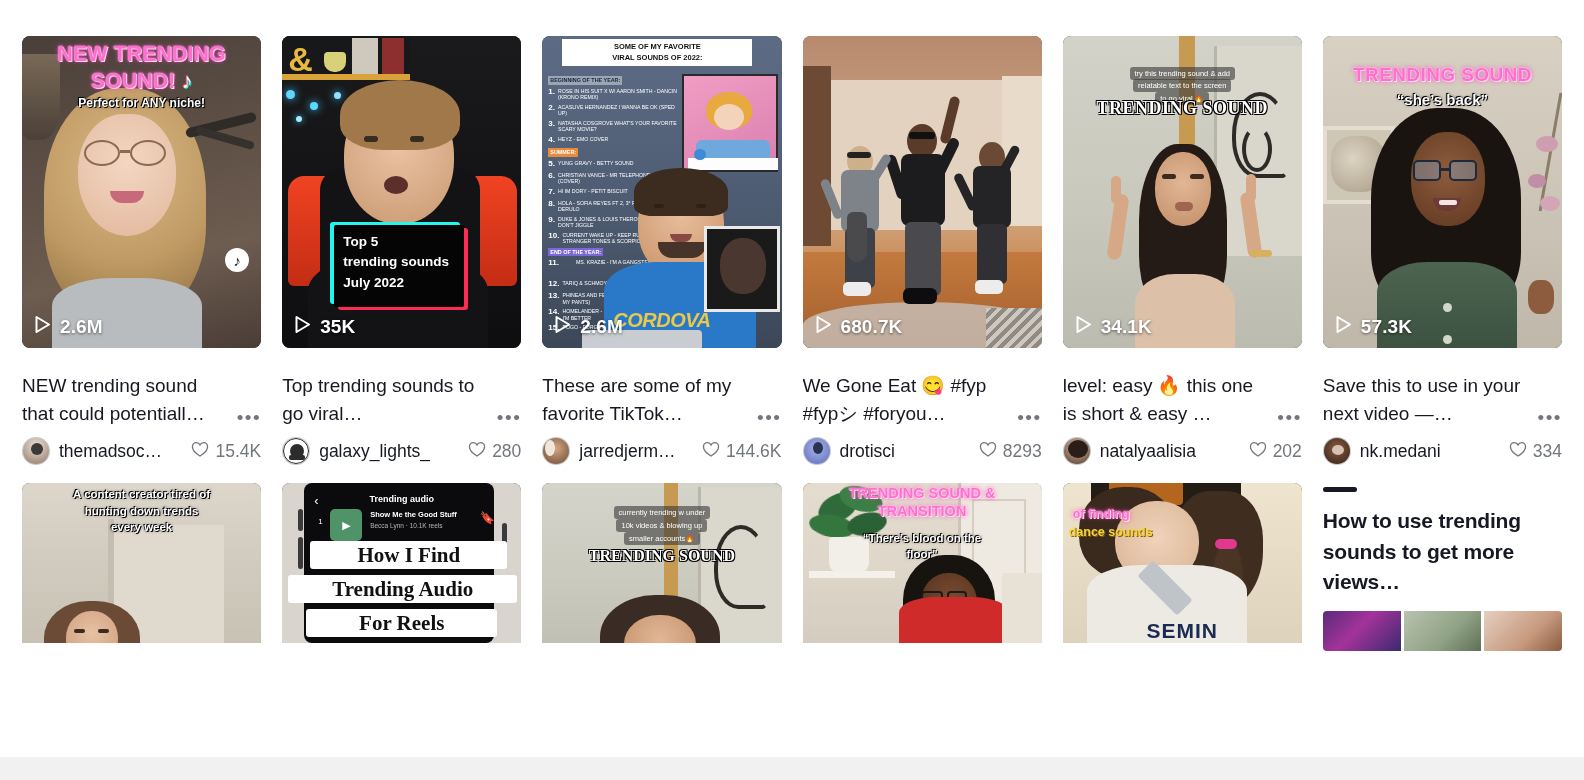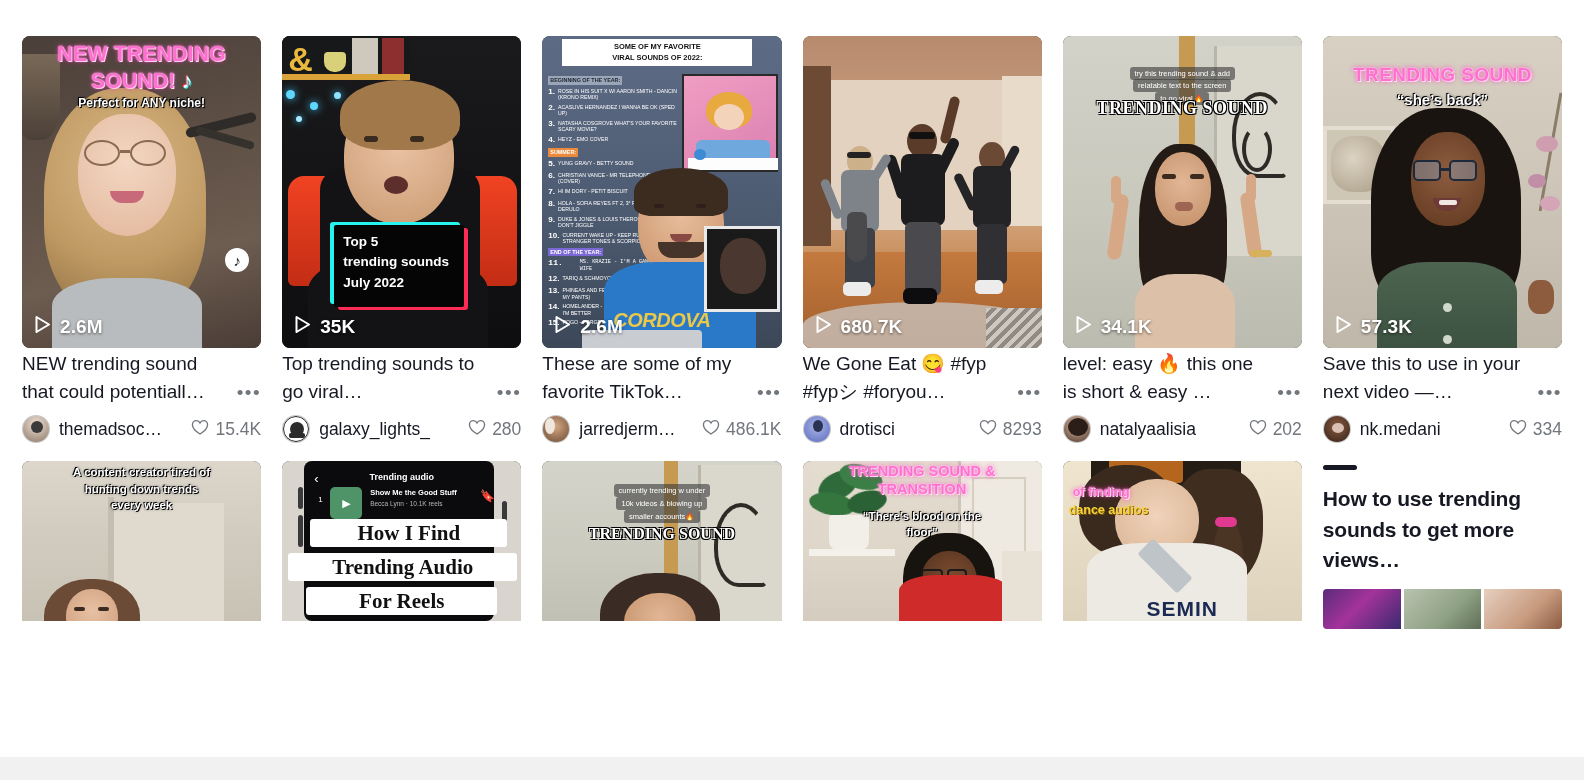--- a/index.html
+++ b/index.html
@@ -113,23 +113,23 @@
   }
 
   .play-count {
     color: #ffffff;
     font-size: 19px;
     font-weight: 700;
     letter-spacing: 0.1px;
   }
 
   .caption {
-    margin-top: 2px;
+    margin-top: 24px;
     display: flex;
-    align-items: center;
+    align-items: flex-end;
     justify-content: space-between;
     gap: 16px;
   }
 
   .caption-text {
     font-size: 19px;
     line-height: 1.45;
     color: #161823;
     font-weight: 400;
     display: -webkit-box;
@@ -476,21 +476,21 @@
               </div>
             <div style="display:flex;gap:3px;margin-bottom:2px;">
                 <b style="color:#fff;font-size:8px;">9.</b>
                 <span style="padding-top:1px;">DUKE &amp; JONES &amp; LOUIS THEROUX - MY MONEY DON'T JIGGLE</span>
               </div>
             <div style="display:flex;gap:3px;margin-bottom:3px;">
                 <b style="color:#fff;font-size:8px;">10.</b>
                 <span style="padding-top:1px;">CURRENT WAKE UP - KEEP RUNNIN STRANGER TONES &amp; SCORPIONS</span>
               </div>
             <div style="background:#7b68d4;color:#fff;font-weight:700;font-size:5.4px;padding:1px 2px;display:inline-block;margin-bottom:2px;">END OF THE YEAR:</div>
-            <div style="display:flex;gap:17px;margin-bottom:2px;font-family:Liberation Mono, monospace;">
+            <div style="display:flex;gap:17px;margin-bottom:11px;">
                 <b style="color:#fff;font-size:8px;">11.</b>
                 <span style="padding-top:1px;">MS. KRAZIE - I'M A GANGSTER'S WIFE</span>
               </div>
             <div style="display:flex;gap:3px;margin-bottom:2px;">
                 <b style="color:#fff;font-size:8px;">12.</b>
                 <span style="padding-top:1px;">TARIQ &amp; SCHMOYOHO - IT'S CORN</span>
               </div>
             <div style="display:flex;gap:3px;margin-bottom:2px;">
                 <b style="color:#fff;font-size:8px;">13.</b>
                 <span style="padding-top:1px;">PHINEAS AND FERB - S.I.M.P (SQUIRRELS IN MY PANTS)</span>
@@ -542,21 +542,21 @@
             <div class="ov" style="left:2px;top:2px;width:10px;height:16px;background:#efe6dc;border-radius:50%;"></div>
           </div>
           <div class="author-name">jarredjerm…</div>
         </div>
         <div class="likes">
           <span>
             <svg width="18" height="17" viewBox="0 0 20 18">
                 <path d="M10 16.2 C10 16.2 1.6 11.1 1.6 5.9 C1.6 3.3 3.6 1.4 6 1.4 C7.8 1.4 9.3 2.5 10 3.9 C10.7 2.5 12.2 1.4 14 1.4 C16.4 1.4 18.4 3.3 18.4 5.9 C18.4 11.1 10 16.2 10 16.2 Z" fill="none" stroke="#72767d" stroke-width="1.5"></path>
               </svg>
           </span>
-          <span class="like-count">486.1K</span>
+          <span class="like-count">144.6K</span>
         </div>
       </div>
     </div>
 
     <div class="card">
       <div class="thumb">
         <div class="thumb-inner">
           <div class="bg" style="background:linear-gradient(180deg,#b78a6e 0%,#c39878 22%,#d6b193 48%,#c98c56 74%,#b8764a 100%);"></div>
 
           <div class="ov" style="left:24px;top:44px;width:180px;height:150px;background:#e4d2c0;"></div>
@@ -872,21 +872,21 @@
           <div class="blob" style="left:150px;top:60px;width:30px;height:90px;background:#4a3424;border-radius:40%;"></div>
           <div class="ov" style="left:152px;top:56px;width:22px;height:10px;background:#e0398f;border-radius:6px;"></div>
 
           <div class="blob" style="left:52px;top:18px;width:84px;height:82px;background:radial-gradient(circle at 50% 45%,#f0d3bb,#d9b392);border-radius:48%;"></div>
 
           <div class="ov" style="left:24px;bottom:0;width:160px;height:78px;background:#eceae3;border-radius:34% 34% 0 0;"></div>
           <div class="ov" style="left:74px;bottom:44px;width:56px;height:22px;background:#bfc4c9;transform:rotate(45deg);border-radius:3px;"></div>
           <div class="ov" style="left:0;right:0;bottom:0;text-align:center;color:#1b2a52;font-size:21px;font-weight:800;letter-spacing:1px;">SEMIN</div>
 
           <div class="ov t-pink" style="left:10px;top:24px;font-size:12.5px;">of finding</div>
-          <div class="ov" style="left:6px;top:42px;font-size:12.5px;color:#f2d43c;font-weight:800;text-shadow:1px 1px 0 #8a5a00;">dance audios</div>
+          <div class="ov" style="left:6px;top:42px;font-size:12.5px;color:#f2d43c;font-weight:800;text-shadow:1px 1px 0 #8a5a00;">dance sounds</div>
         </div>
       </div>
     </div>
 
     <div class="card article-card">
       <div class="article-bar"></div>
       <div class="article-title">How to use trending sounds to get more views…</div>
       <div class="article-strip">
         <div class="strip-cell" style="background:linear-gradient(135deg,#5b2b7a,#a3339b 45%,#3b2a6e);"></div>
         <div class="strip-cell" style="background:linear-gradient(135deg,#b9c3b0,#8fa184 60%,#5e6f56);"></div>

